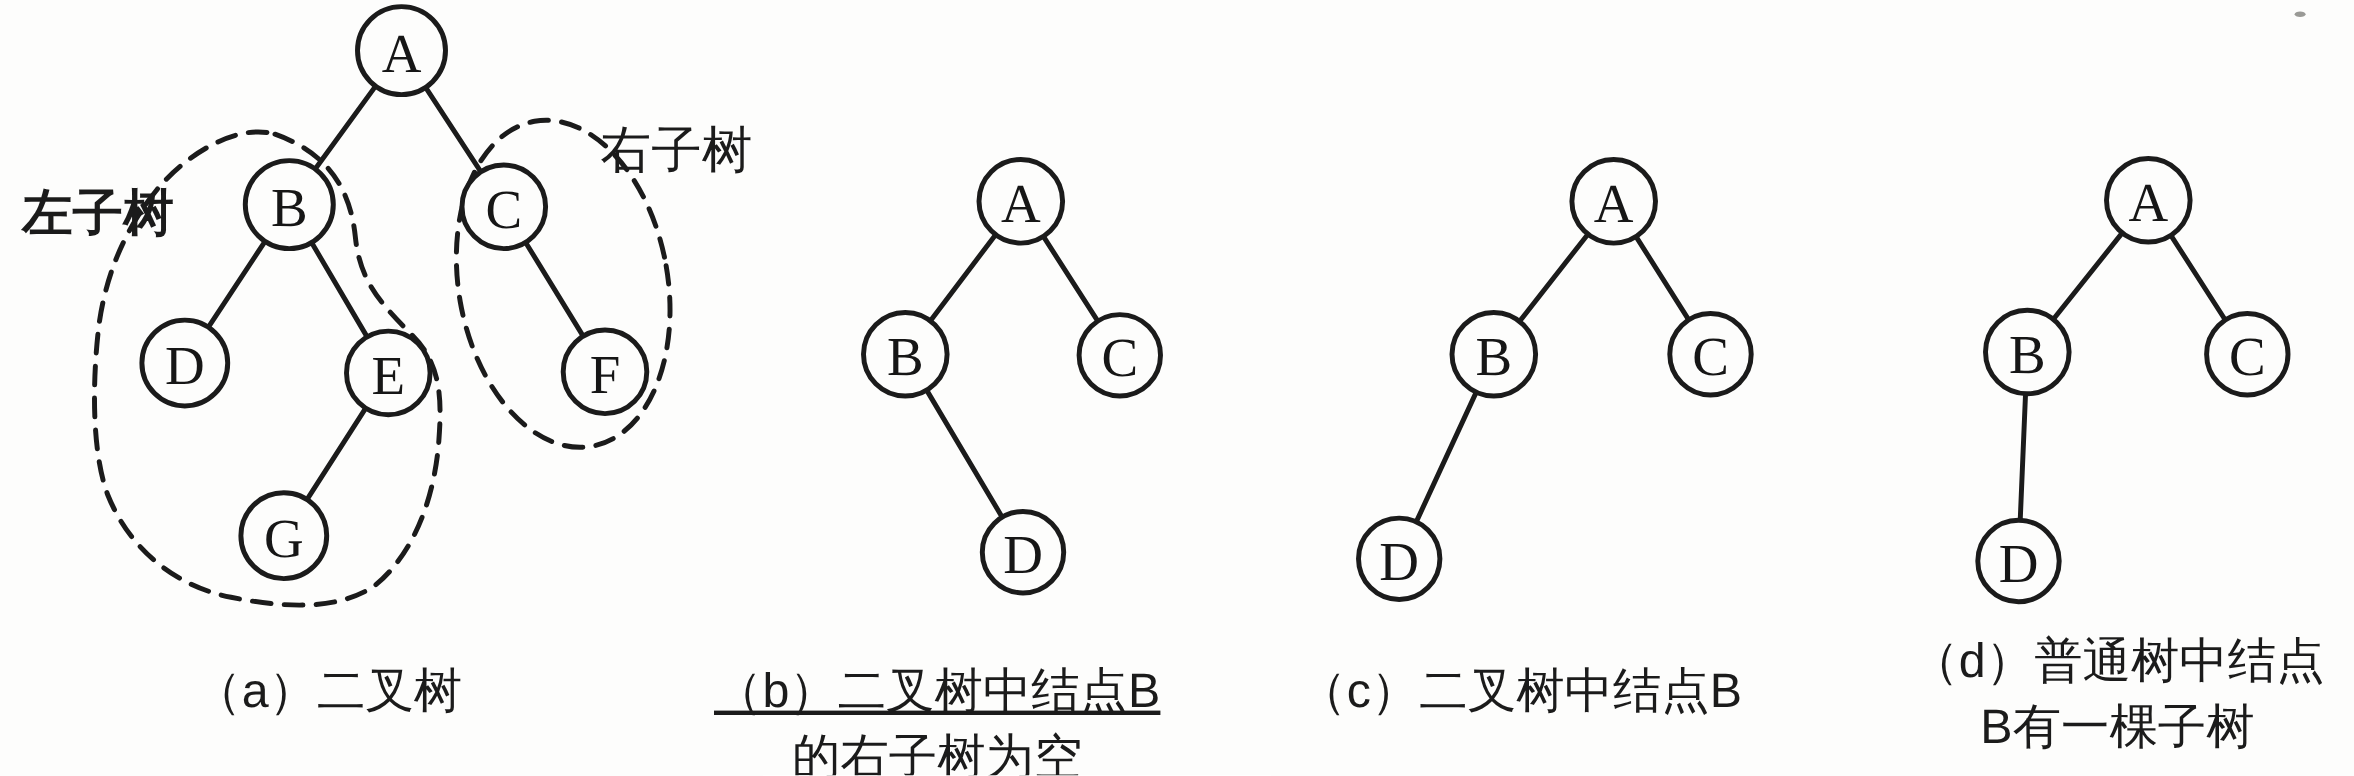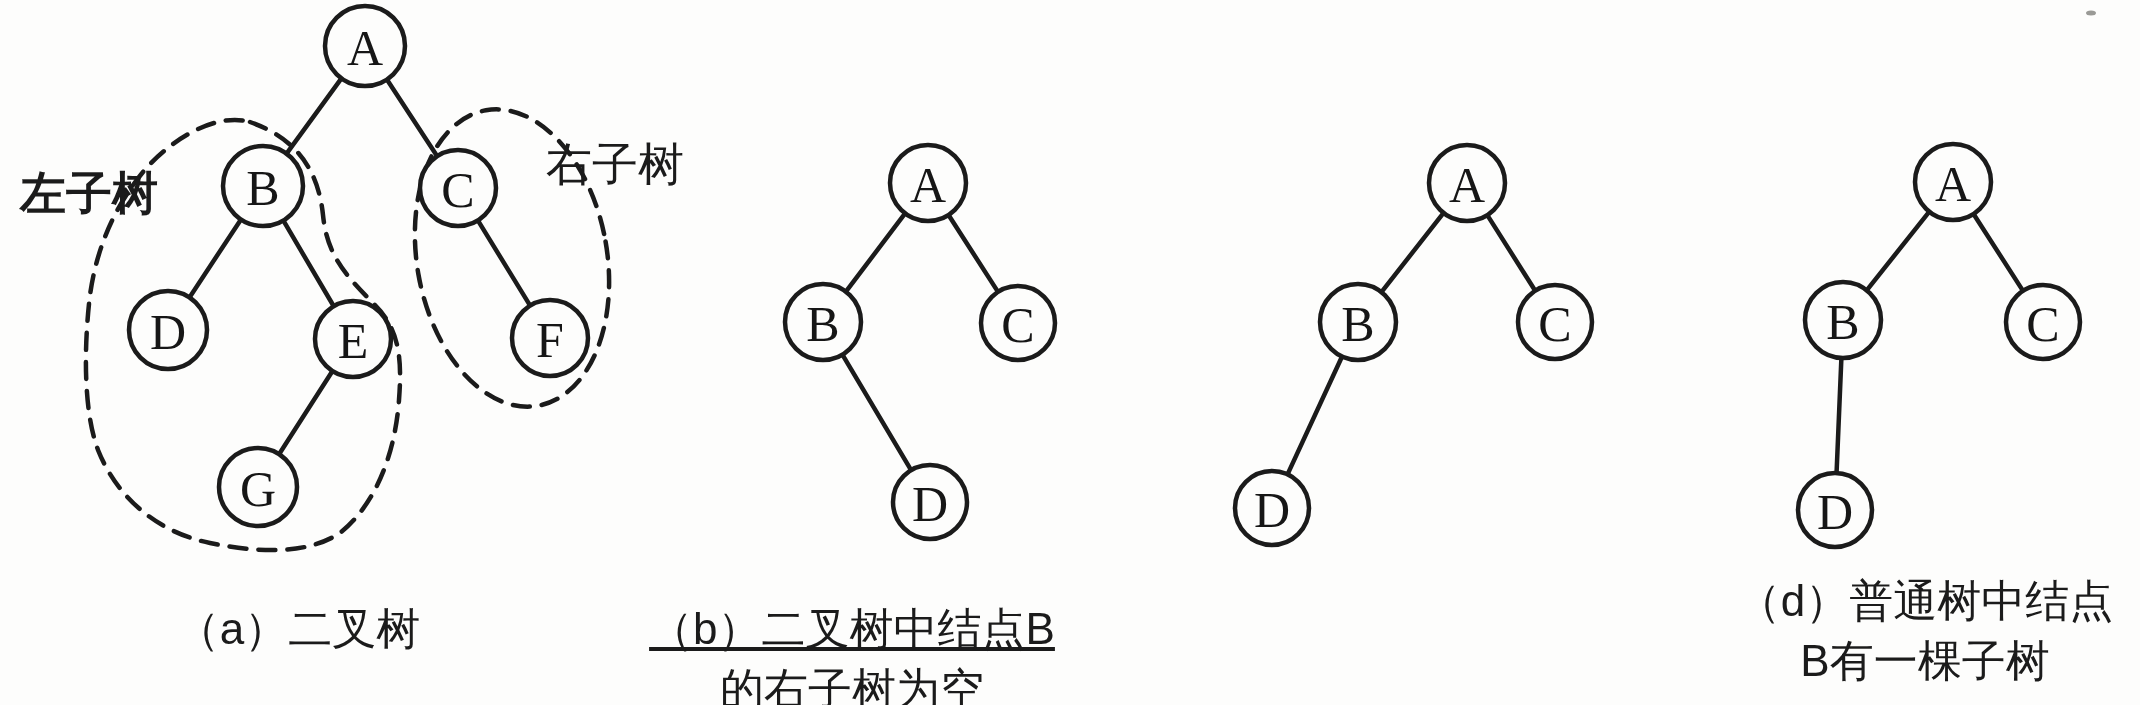--- a/index.html
+++ b/index.html
@@ -121,32 +121,33 @@
         <circle cx="2043" cy="322" r="37" class="node"></circle>
         <text x="2043" y="324" class="node-label" text-anchor="middle" dominant-baseline="central">C</text>
         <circle cx="1835" cy="510" r="37" class="node"></circle>
         <text x="1835" y="512" class="node-label" text-anchor="middle" dominant-baseline="central">D</text>
       </g>
       <ellipse cx="2091" cy="13" rx="5" ry="2.5" class="speck"></ellipse>
     </svg>
 
   <div class="anno" style="left:89px;top:163px;font-weight:bold;">左子树</div>
 
-  <div class="anno" style="left:615px;top:106px;margin-top:28px;">右子树</div>
+  <div class="anno" style="left:615px;top:106px;">右子树</div>
 
   <div class="caption" style="left:298px;top:578px;">
     <div>（a）二叉树</div>
   </div>
 
   <div class="caption" style="left:852px;top:578px;text-decoration:underline;">
     <div>（b）二叉树中结点B</div>
     <div>的右子树为空</div>
   </div>
 
   <div class="caption" style="left:1382px;top:578px;">
+    <div>（c）二叉树中结点B</div>
   </div>
 
   <div class="caption" style="left:1925px;top:550px;">
     <div>（d）普通树中结点</div>
     <div>B有一棵子树</div>
   </div>
 
 </div>
 
 </body></html>

